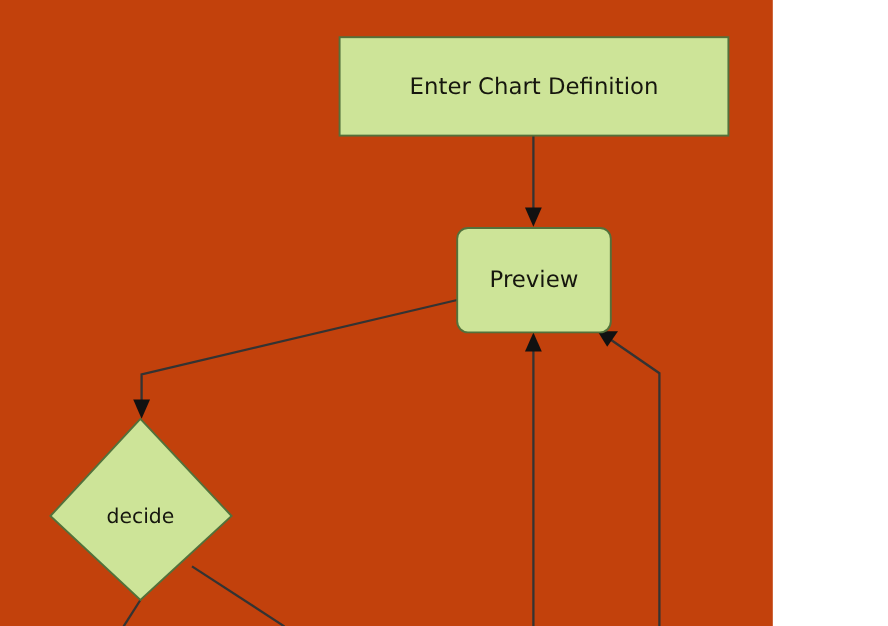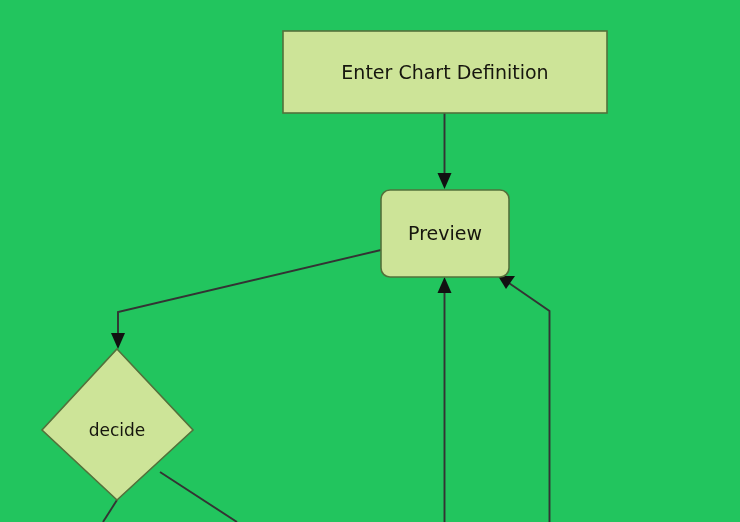--- a/index.html
+++ b/index.html
@@ -9,23 +9,23 @@
     background: #ffffff;
   }
   body {
     width: 740px;
     height: 522px;
     overflow: hidden;
     font-family: "DejaVu Sans", "Liberation Sans", sans-serif;
   }
   #diagram-root {
     position: relative;
-    width: 740px;
+    width: 644px;
     height: 522px;
-    background: #22c55e;
+    background: #c2410c;
   }
   #flowchart-svg {
     position: absolute;
     top: 0;
     left: 0;
     width: 740px;
     height: 522px;
     display: block;
   }
   .node-shape {

